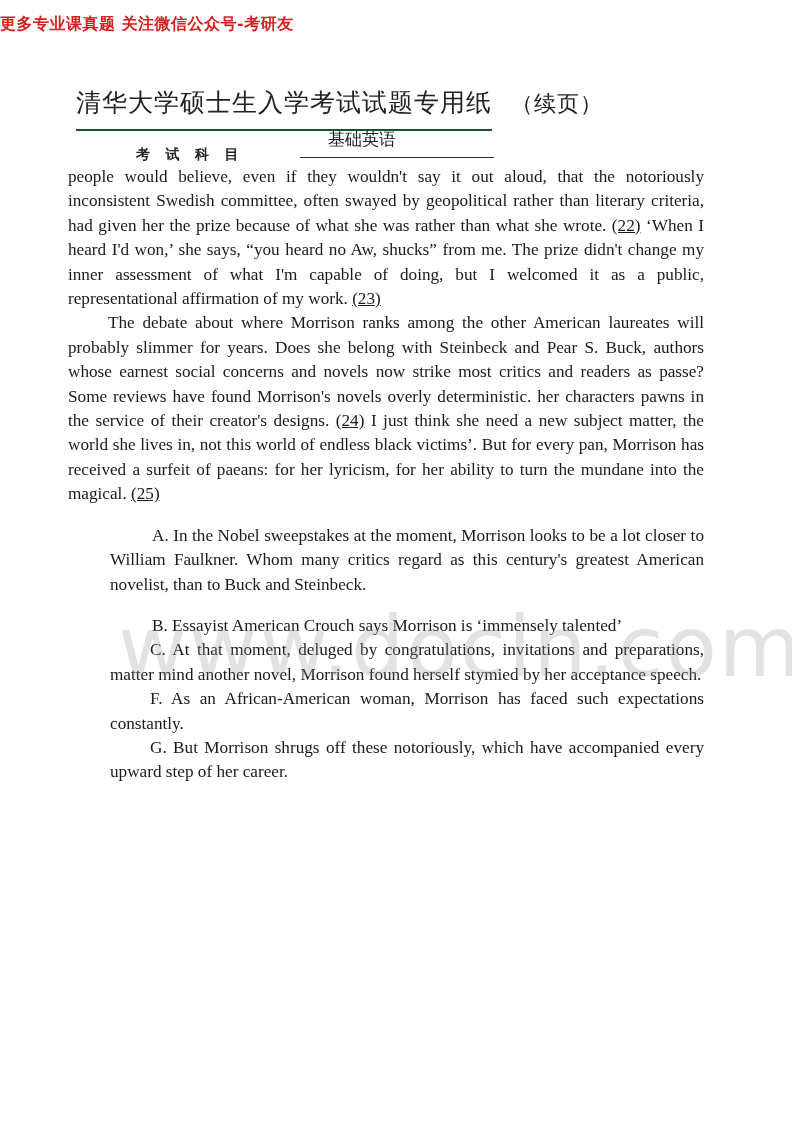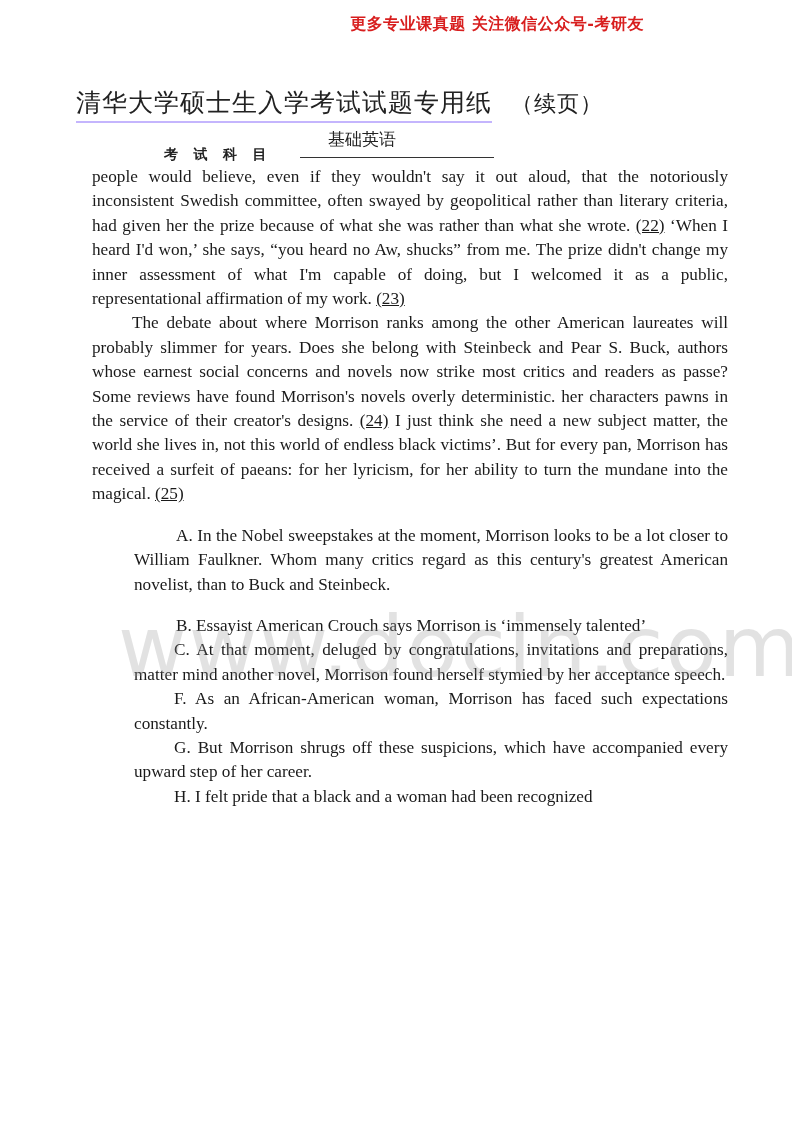--- a/index.html
+++ b/index.html
@@ -1,24 +1,24 @@
 <!DOCTYPE html>
 <html><head>
 <meta charset="utf-8">
 <style>
   html, body { margin: 0; padding: 0; background: #ffffff; }
   body { width: 792px; height: 1122px; position: relative; overflow: hidden; font-family: "Liberation Serif", "DejaVu Serif", serif; color: #1a1a1a; }
-  .banner { position: absolute; top: 14px; left: 0; width: 644px; text-align: right; font-family: "DejaVu Sans", "Liberation Sans", sans-serif; font-weight: bold; font-size: 16px; color: #d81e1e; letter-spacing: 0.5px; }
+  .banner { position: absolute; top: 14px; left: 0; width: 644px; text-align: left; font-family: "DejaVu Sans", "Liberation Sans", sans-serif; font-weight: bold; font-size: 16px; color: #d81e1e; letter-spacing: 0.5px; }
   .header-title { position: absolute; top: 86px; left: 76px; font-size: 25px; letter-spacing: 1px; color: #222; }
-  .header-title .main { display: inline-block; border-bottom: 2px solid #c4b5fd; padding-bottom: 2px; }
+  .header-title .main { display: inline-block; border-bottom: 2px solid #14532d; padding-bottom: 10px; }
   .header-title .cont { margin-left: 19px; font-size: 22px; }
   .subject-value { position: absolute; top: 128px; left: 328px; font-size: 17px; color: #222; }
-  .subject-label { position: absolute; top: 146px; left: 164px; font-size: 14px; font-weight: bold; letter-spacing: 6px; color: #222; }
+  .subject-label { position: absolute; top: 146px; left: 136px; font-size: 14px; font-weight: bold; letter-spacing: 6px; color: #222; }
   .subject-line { position: absolute; top: 157px; left: 300px; width: 194px; border-top: 1.5px solid #333; }
-  .content { position: absolute; top: 165px; left: 92px; width: 636px; font-size: 17.2px; line-height: 24.4px; text-align: justify; }
+  .content { position: absolute; top: 165px; left: 68px; width: 636px; font-size: 17.2px; line-height: 24.4px; text-align: justify; }
   .content p { margin: 0; }
   .indent { text-indent: 40px; }
   .options { margin-left: 42px; }
   .opt { text-indent: 40px; }
   .opt.ab { text-indent: 42px; margin-top: 17px; }
   .blank { text-decoration: underline; }
   .watermark { position: absolute; top: 598px; left: 118px; font-family: "DejaVu Sans", "Liberation Sans", sans-serif; font-size: 84px; color: rgba(150,150,150,0.28); letter-spacing: 2px; pointer-events: none; }
 </style>
 </head>
 <body>
@@ -33,18 +33,17 @@
 <div class="subject-line"></div>
 
 <div class="content">
   <p><span>people would believe, even if they wouldn't say it out aloud, that the notoriously inconsistent Swedish committee, often swayed by geopolitical rather than literary criteria, had given her the prize because of what she was rather than what she wrote. </span><span class="blank">(22)</span><span> ‘When I heard I'd won,’ she says, “you heard no Aw, shucks” from me. The prize didn't change my inner assessment of what I'm capable of doing, but I welcomed it as a public, representational affirmation of my work. </span><span class="blank">(23)</span></p>
   <p class="indent"><span>The debate about where Morrison ranks among the other American laureates will probably slimmer for years. Does she belong with Steinbeck and Pear S. Buck, authors whose earnest social concerns and novels now strike most critics and readers as passe? Some reviews have found Morrison's novels overly deterministic. her characters pawns in the service of their creator's designs. </span><span class="blank">(24)</span><span> I just think she need a new subject matter, the world she lives in, not this world of endless black victims’. But for every pan, Morrison has received a surfeit of paeans: for her lyricism, for her ability to turn the mundane into the magical. </span><span class="blank">(25)</span></p>
   <div class="options">
     <p class="opt ab">A. In the Nobel sweepstakes at the moment, Morrison looks to be a lot closer to William Faulkner. Whom many critics regard as this century's greatest American novelist, than to Buck and Steinbeck.</p>
     <p class="opt ab">B. Essayist American Crouch says Morrison is ‘immensely talented’</p>
     <p class="opt">C. At that moment, deluged by congratulations, invitations and preparations, matter mind another novel, Morrison found herself stymied by her acceptance speech.</p>
     <p class="opt">F. As an African-American woman, Morrison has faced such expectations constantly.</p>
-    <p class="opt">G. But Morrison shrugs off these suspicions, which have accompanied every upward step of her career.</p>
-    <p class="opt">H. I felt pride that a black and a woman had been recognized</p>
+    <p class="opt">G. But Morrison shrugs off these notoriously, which have accompanied every upward step of her career.</p>
   </div>
 </div>
 
 <div class="watermark">www.docin.com</div>
 
 </body></html>

